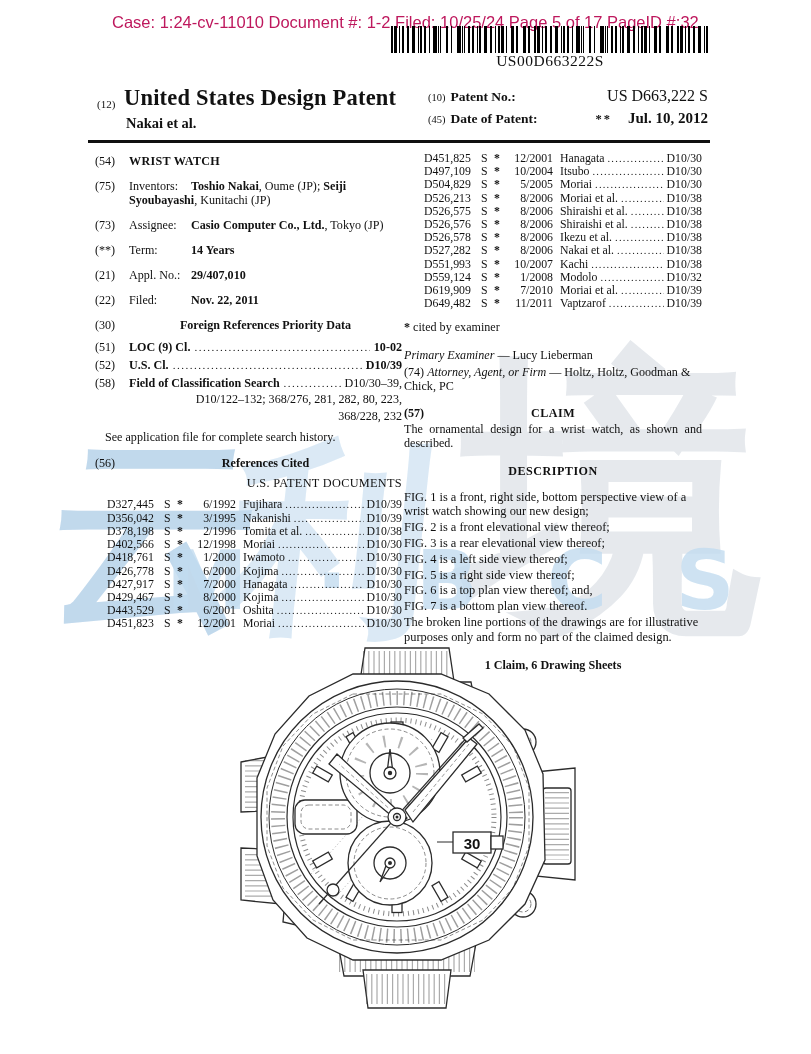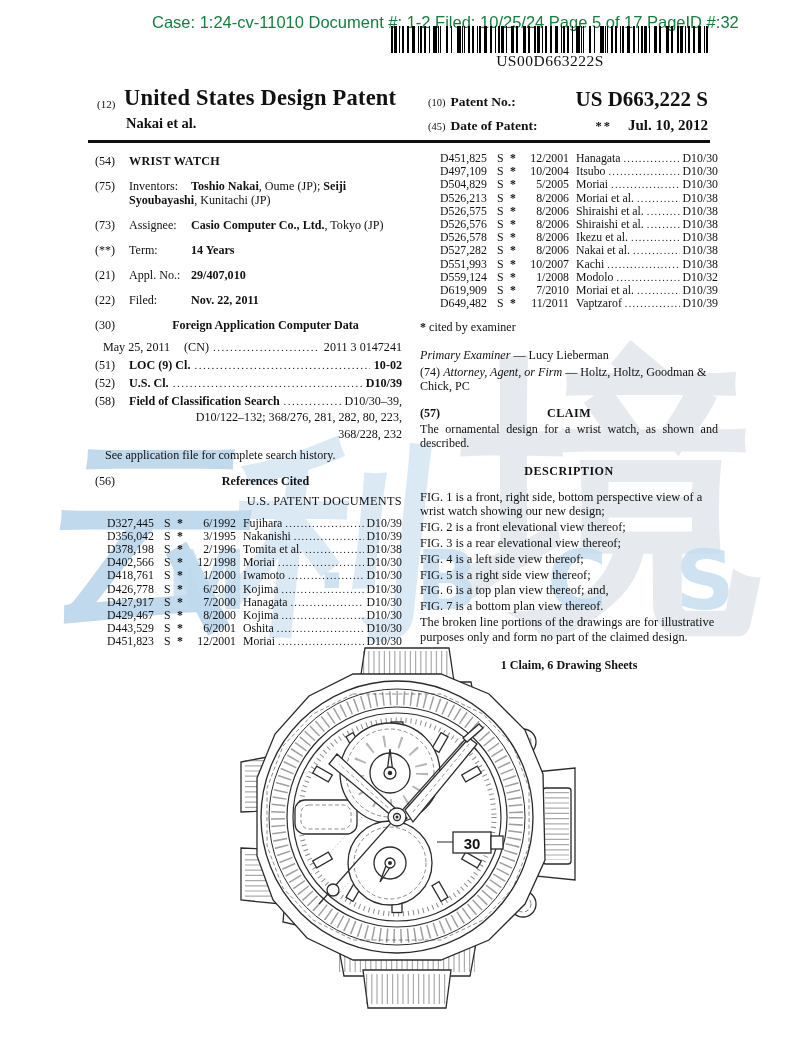--- a/index.html
+++ b/index.html
@@ -23,28 +23,28 @@
       font-size:15.5px;letter-spacing:.5px;}
   
   .masthead{position:absolute;z-index:2;left:95px;top:85px;width:615px;height:52px;}
   .mh-kind{position:absolute;left:2px;top:13px;font-size:11px;}
   .mh-title{position:absolute;left:29px;top:0;font-size:22.5px;font-weight:bold;letter-spacing:.2px;}
   .mh-authors{position:absolute;left:31px;top:30px;font-size:14.5px;font-weight:bold;}
   .mh-right{position:absolute;left:333px;right:2px;top:2px;}
   .mh-row{display:flex;align-items:baseline;margin-bottom:5px;}
   .mh-tag{font-size:10.5px;margin-right:5px;}
   .mh-lbl{font-size:13.5px;font-weight:bold;}
-  .mh-val{margin-left:auto;font-size:21px;font-weight:bold;}
+  .mh-val{margin-left:auto;font-size:16px;font-weight:normal;}
   .mh-val2{margin-left:auto;font-size:15px;font-weight:bold;display:flex;align-items:baseline;}
   .mh-stars{font-size:12.5px;margin-right:16px;letter-spacing:2px;}
   .rule{position:absolute;z-index:2;left:88px;top:140px;width:622px;height:3px;background:#101010;}
   
   .col{position:absolute;z-index:2;font-size:12.1px;line-height:1.16;}
   .col-left{left:95px;top:154px;width:307px;}
-  .col-right{left:420px;top:152px;width:298px;}
+  .col-right{left:404px;top:152px;width:298px;}
   .item{display:flex;margin-bottom:11px;}
   .tag{flex:0 0 34px;white-space:nowrap;}
   .cnt{flex:1;}
   b.nm{font-weight:bold;}
   .lblw{display:inline-block;width:62px;}
   .sec-title{flex:1;text-align:center;font-weight:bold;}
   .leadrow{display:flex;align-items:baseline;white-space:nowrap;margin-bottom:4px;}
   .lead{flex:1;overflow:hidden;margin:0 4px;}
   .lead::after{content:"......................................................................................";letter-spacing:1.5px;color:#111;font-size:11px;}
   .ralign{text-align:right;margin-bottom:3px;}
@@ -82,21 +82,21 @@
 </head>
 <body>
 
 <div class="page">
 
   <div class="wm wm-g1">云</div>
   <div class="wm wm-g2">利</div>
   <div class="wm wm-g3">境</div>
   <div class="wm wm-letters">M · B C S</div>
 
-  <div class="case-header" style="color: #15803d; margin-left: 40px;">Case: 1:24-cv-11010 Document #: 1-2 Filed: 10/25/24 Page 5 of 17 PageID #:32</div>
+  <div class="case-header" style="color: #be185d;">Case: 1:24-cv-11010 Document #: 1-2 Filed: 10/25/24 Page 5 of 17 PageID #:32</div>
 
   <div class="barcode"></div>
   <div class="barcode-label">US00D663222S</div>
 
   <div class="masthead">
     <span class="mh-kind">(12)</span>
     <span class="mh-title">United States Design Patent</span>
     <span class="mh-authors">Nakai et al.</span>
     <div class="mh-right">
       <div class="mh-row">
@@ -143,29 +143,23 @@
       <span class="cnt"><span class="lblw">Appl. No.:</span><b class="nm">29/407,010</b></span>
     </div>
 
     <div class="item">
       <span class="tag">(22)</span>
       <span class="cnt"><span class="lblw">Filed:</span><b class="nm">Nov. 22, 2011</b></span>
     </div>
 
     <div class="item" style="margin-bottom:8px">
       <span class="tag">(30)</span>
-      <span class="sec-title">Foreign Application Computer Data</span>
-    </div>
-
-    <div class="leadrow" style="margin-left:8px">
-      <span>May 25, 2011</span>
-      <span style="margin-left:14px">(CN)</span>
-      <span class="lead"></span>
-      <span>2011 3 0147241</span>
-    </div>
+      <span class="sec-title">Foreign References Priority Data</span>
+    </div>
+
 
     <div class="leadrow">
       <span class="tag">(51)</span>
       <b class="nm">LOC (9) Cl.</b>
       <span class="lead"></span>
       <b class="nm">10-02</b>
     </div>
 
     <div class="leadrow">
       <span class="tag">(52)</span>

